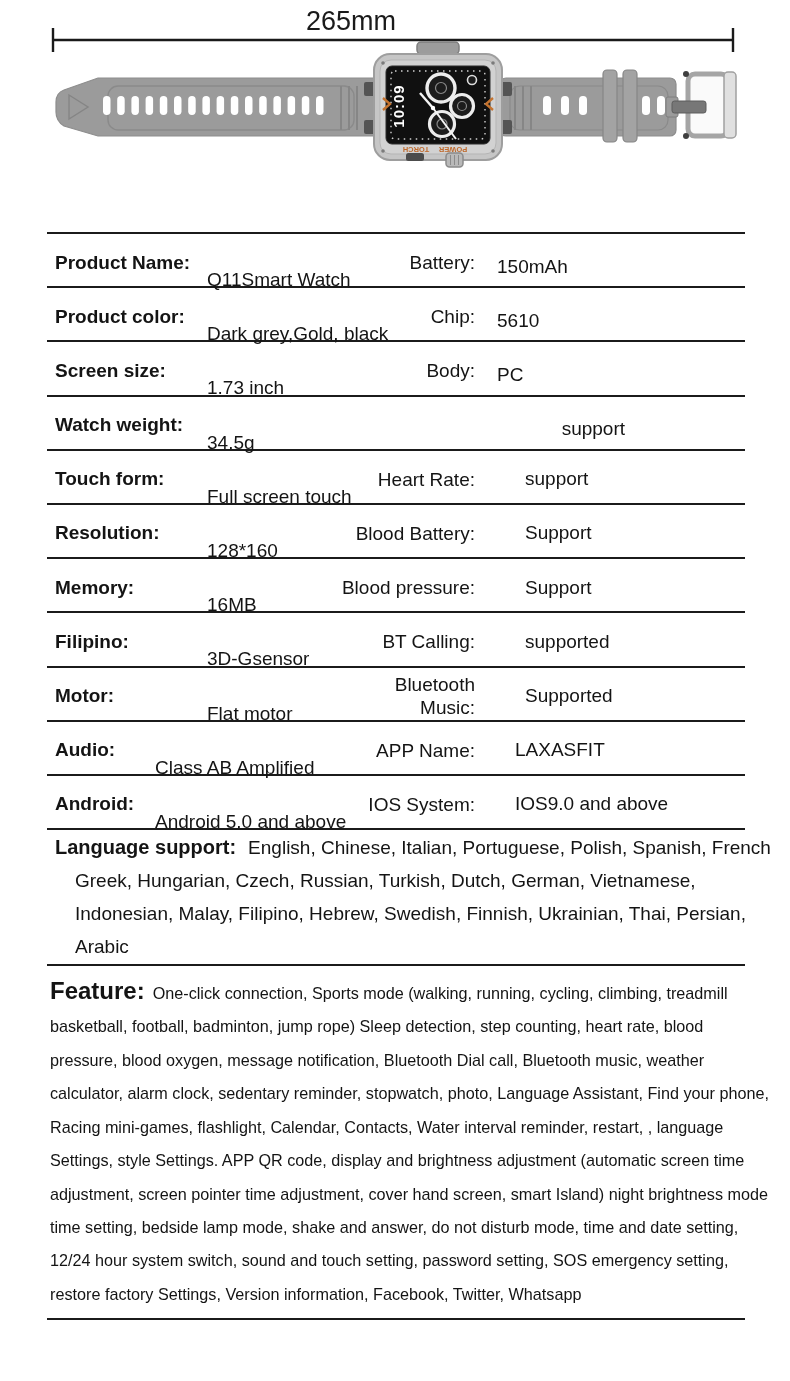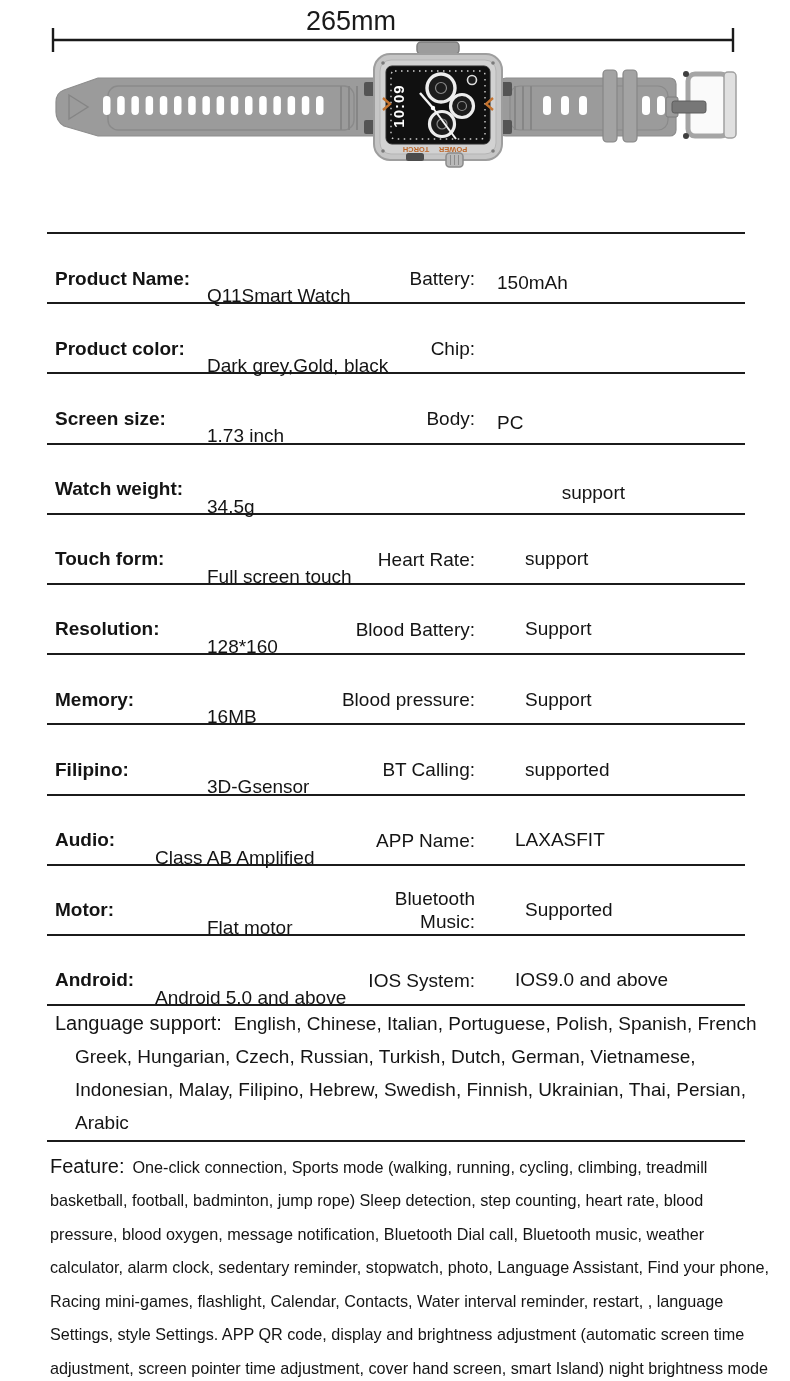--- a/index.html
+++ b/index.html
@@ -16,21 +16,21 @@
     border-top:2px solid #1b1b1b;
     width:698px;
     font-size:19px;
   }
   .row {
     display:grid;
     grid-template-columns:152px minmax(0,1fr) auto 250px;
     align-items:center;
     height:52.2px;
     border-bottom:2px solid #1b1b1b;
-    padding:16px 10px 0 8px;
+    padding:0 10px 0 8px;
     box-sizing:content-box;
   }
   .row .l1 { font-weight:bold; white-space:nowrap; }
   .row .v1 { white-space:nowrap;margin-top:35px; }
   .row .l2 { font-weight:normal; text-align:right; padding-right:10px; white-space:nowrap; line-height:23px; }
   .row .v2 { white-space:nowrap; }
   .row.pad-a .v2 { padding-left:12px;margin-top:8px; }
   .row.pad-b .v2 { padding-left:40px; }
   .row.pad-c .v2 { padding-left:30px; }
   .row.r5  { grid-template-columns:152px minmax(0,1fr) auto 110px; }
@@ -39,32 +39,32 @@
   
   .lang {
     border-bottom:2px solid #1b1b1b;
     padding:1px 0 1px 0;
   }
   .lang p {
     margin:0; width:712px;
     padding-left:28px; text-indent:-20px;
     font-size:19px; line-height:33px;
   }
-  .lang .lbl { font-weight:normal; font-size:20px; margin-right:12px; }
+  .lang .lbl { font-weight:bold; font-size:20px; margin-right:12px; }
   
   .feat {
     border-bottom:2px solid #1b1b1b;
     padding:8px 0 7px 0;
   }
   .feat p {
     margin:0; width:724px;
     padding-left:3px;
     font-size:16.2px; line-height:33.4px;
   }
-  .feat .lbl { font-weight:normal; font-size:20px; margin-right:8px; }
+  .feat .lbl { font-weight:bold; font-size:24px; margin-right:8px; }
 </style>
 </head>
 <body>
 
 <div class="figure">
   <svg width="790" height="210" viewBox="0 0 790 210">
 
     <g>
       <text x="351" y="30" text-anchor="middle" font-size="27" fill="#1a1a1a">265mm</text>
       <line x1="53" y1="40" x2="733" y2="40" stroke="#1a1a1a" stroke-width="2.4"></line>
@@ -185,20 +185,21 @@
   <div class="row r1 pad-a">
     <span class="l1">Product Name:</span>
     <span class="v1">Q11Smart Watch</span>
     <span class="l2">Battery:</span>
     <span class="v2">150mAh</span>
   </div>
   <div class="row r2 pad-a">
     <span class="l1">Product color:</span>
     <span class="v1">Dark grey,Gold, black</span>
     <span class="l2">Chip:</span>
+    <span class="v2">5610</span>
   </div>
   <div class="row r3 pad-a">
     <span class="l1">Screen size:</span>
     <span class="v1">1.73 inch</span>
     <span class="l2">Body:</span>
     <span class="v2">PC</span>
   </div>
   <div class="row r5 pad-a">
     <span class="l1">Watch weight:</span>
     <span class="v1">34.5g</span>
@@ -221,32 +222,32 @@
     <span class="v1">16MB</span>
     <span class="l2">Blood pressure:</span>
     <span class="v2">Support</span>
   </div>
   <div class="row r9 pad-b">
     <span class="l1">Filipino:</span>
     <span class="v1">3D-Gsensor</span>
     <span class="l2">BT Calling:</span>
     <span class="v2">supported</span>
   </div>
+  <div class="row r10 pad-b">
+    <span class="l1">Motor:</span>
+    <span class="v1">Flat motor</span>
+    <span class="l2">Bluetooth Music:</span>
+    <span class="v2">Supported</span>
+  </div>
   <div class="row r11 pad-c">
     <span class="l1">Audio:</span>
     <span class="v1">Class AB Amplified</span>
     <span class="l2">APP Name:</span>
     <span class="v2">LAXASFIT</span>
   </div>
-  <div class="row r10 pad-b">
-    <span class="l1">Motor:</span>
-    <span class="v1">Flat motor</span>
-    <span class="l2">Bluetooth Music:</span>
-    <span class="v2">Supported</span>
-  </div>
   <div class="row r12 pad-c">
     <span class="l1">Android:</span>
     <span class="v1">Android 5.0 and above</span>
     <span class="l2">IOS System:</span>
     <span class="v2">IOS9.0 and above</span>
   </div>
 
   <div class="lang">
     <p><span class="lbl">Language support:</span><span>English, Chinese, Italian, Portuguese, Polish, Spanish, French Greek, Hungarian, Czech, Russian, Turkish, Dutch, German, Vietnamese, Indonesian, Malay, Filipino, Hebrew, Swedish, Finnish, Ukrainian, Thai, Persian, Arabic</span></p>
   </div>

